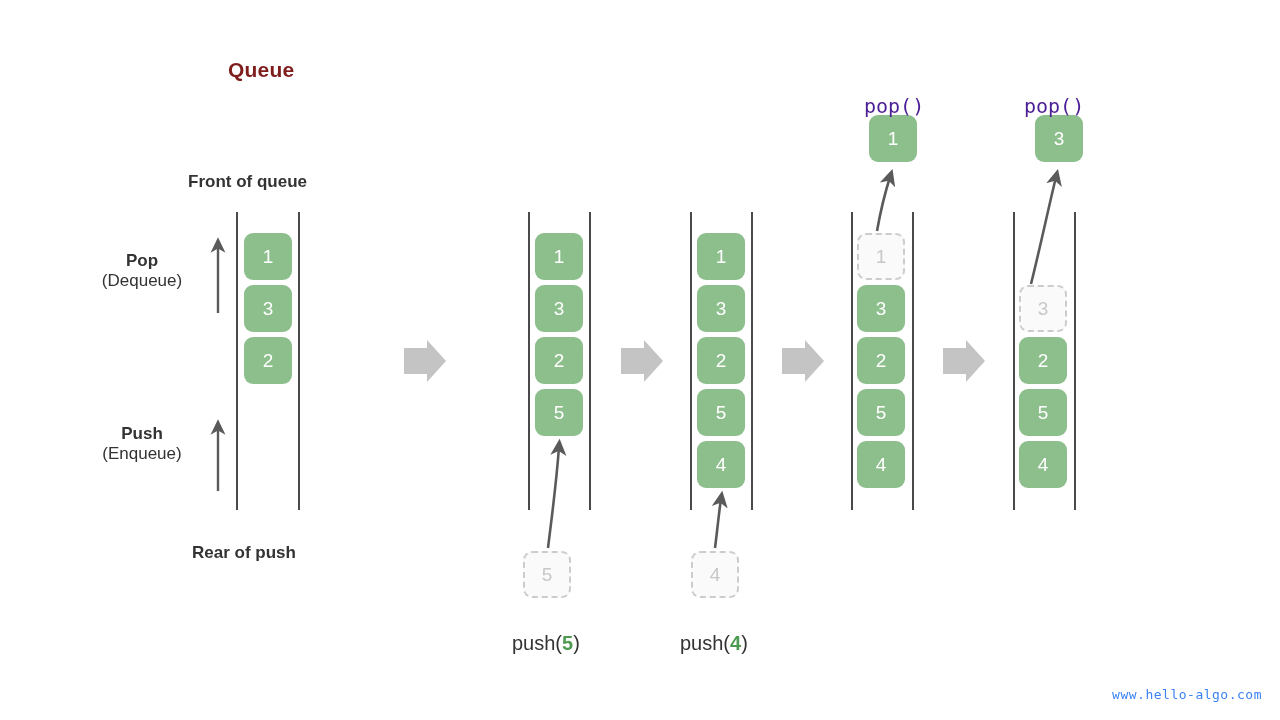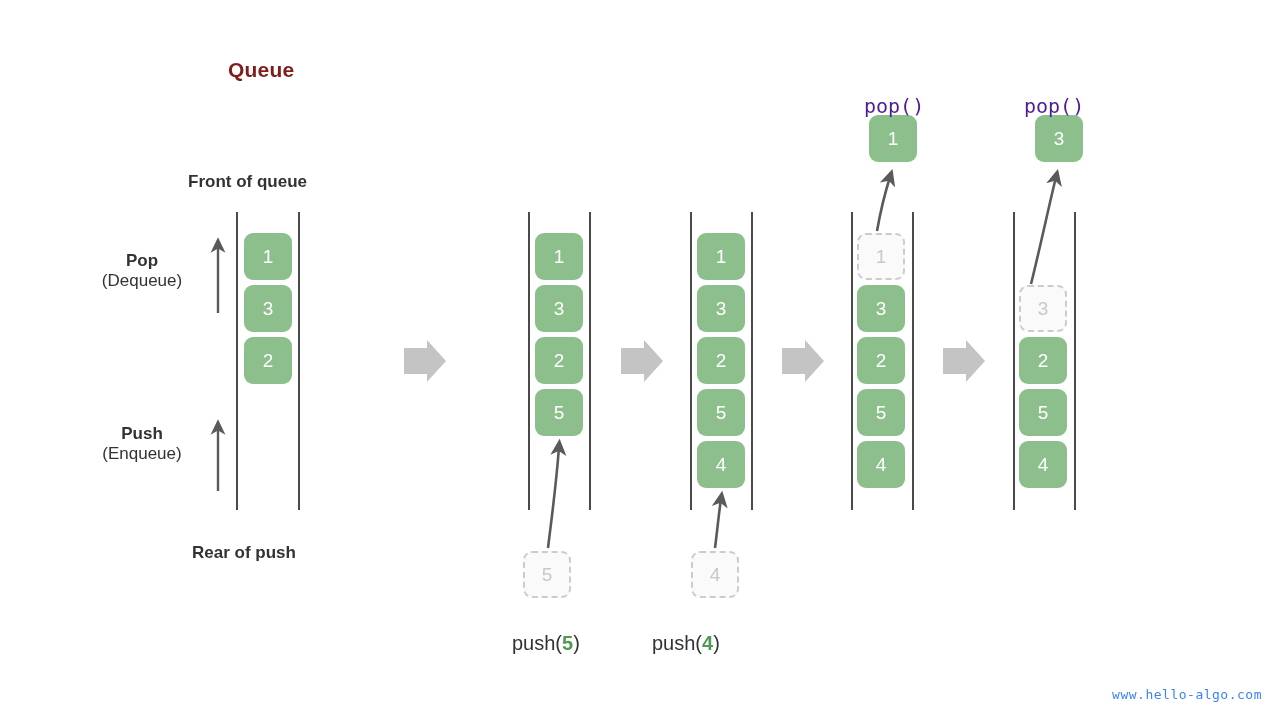--- a/index.html
+++ b/index.html
@@ -158,21 +158,21 @@
   <div class="abs rail" style="left:751px; top:212px; height:298px;"></div>
 
   <div class="abs box" style="left:697px; top:233px;">1</div>
   <div class="abs box" style="left:697px; top:285px;">3</div>
   <div class="abs box" style="left:697px; top:337px;">2</div>
   <div class="abs box" style="left:697px; top:389px;">5</div>
   <div class="abs box" style="left:697px; top:441px;">4</div>
 
   <div class="abs box ghost" style="left:691px; top:551px;">4</div>
 
-  <div class="abs codecap" style="left:652px; top:632px;"><span>push(</span><span class="num">4</span><span>)</span></div>
+  <div class="abs codecap" style="left:680px; top:632px;"><span>push(</span><span class="num">4</span><span>)</span></div>
 
   <div class="abs rail" style="left:851px; top:212px; height:298px;"></div>
   <div class="abs rail" style="left:912px; top:212px; height:298px;"></div>
 
   <div class="abs box ghost" style="left:857px; top:233px;">1</div>
   <div class="abs box" style="left:857px; top:285px;">3</div>
   <div class="abs box" style="left:857px; top:337px;">2</div>
   <div class="abs box" style="left:857px; top:389px;">5</div>
   <div class="abs box" style="left:857px; top:441px;">4</div>
 

